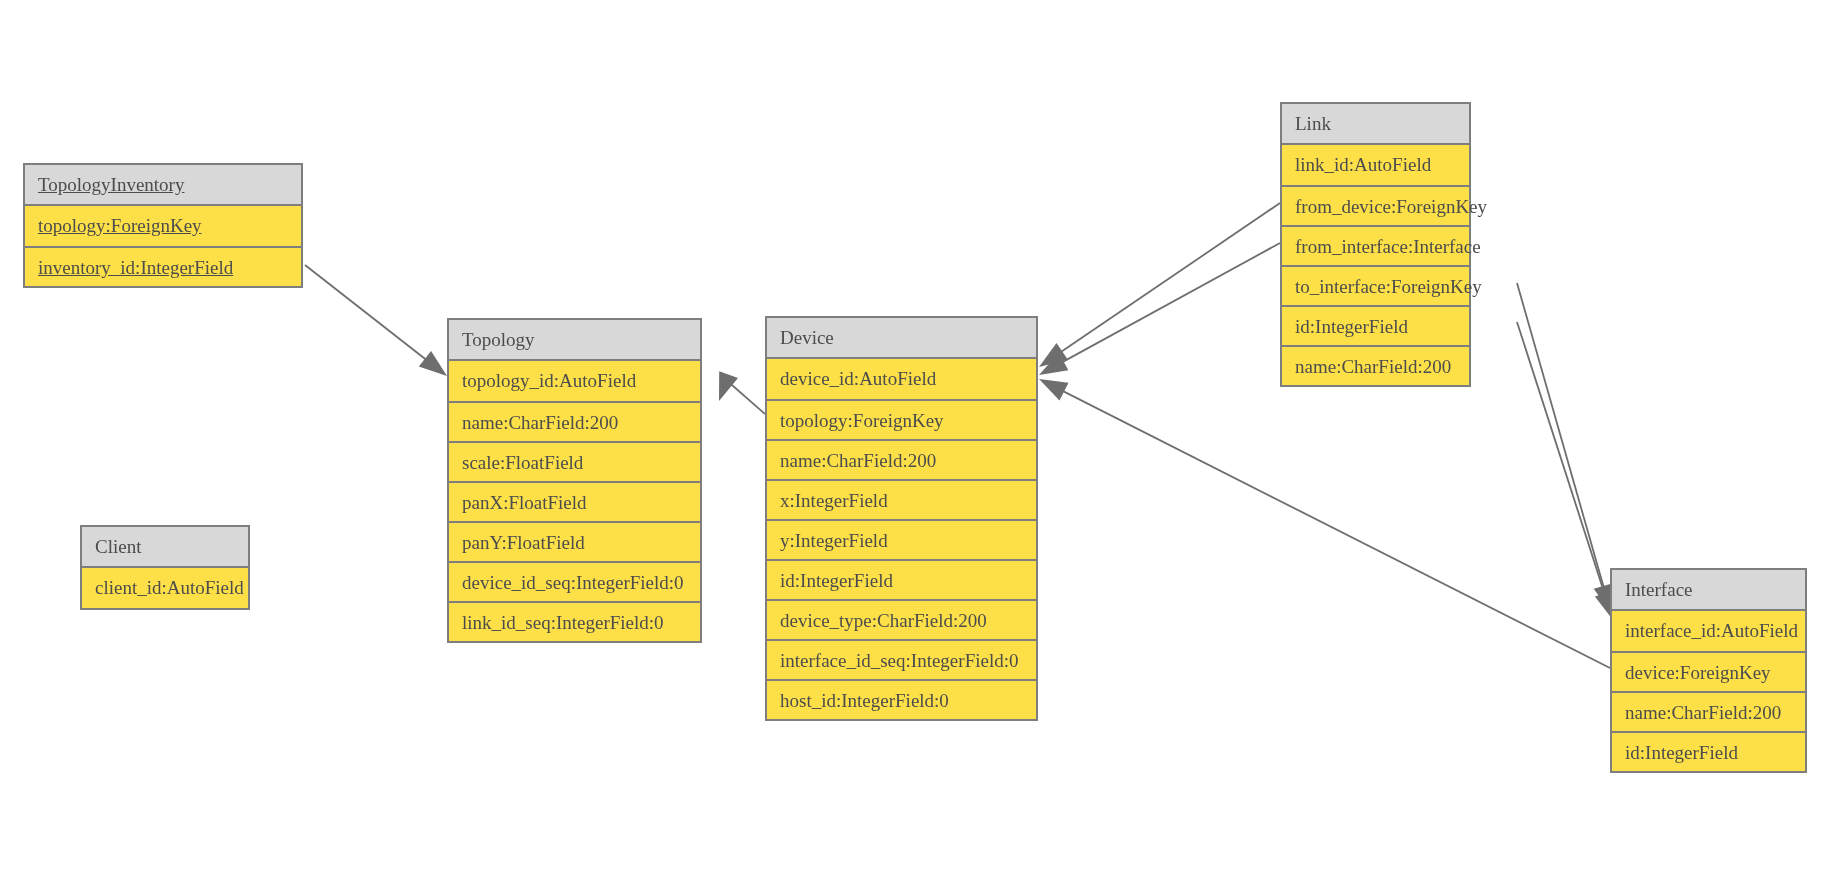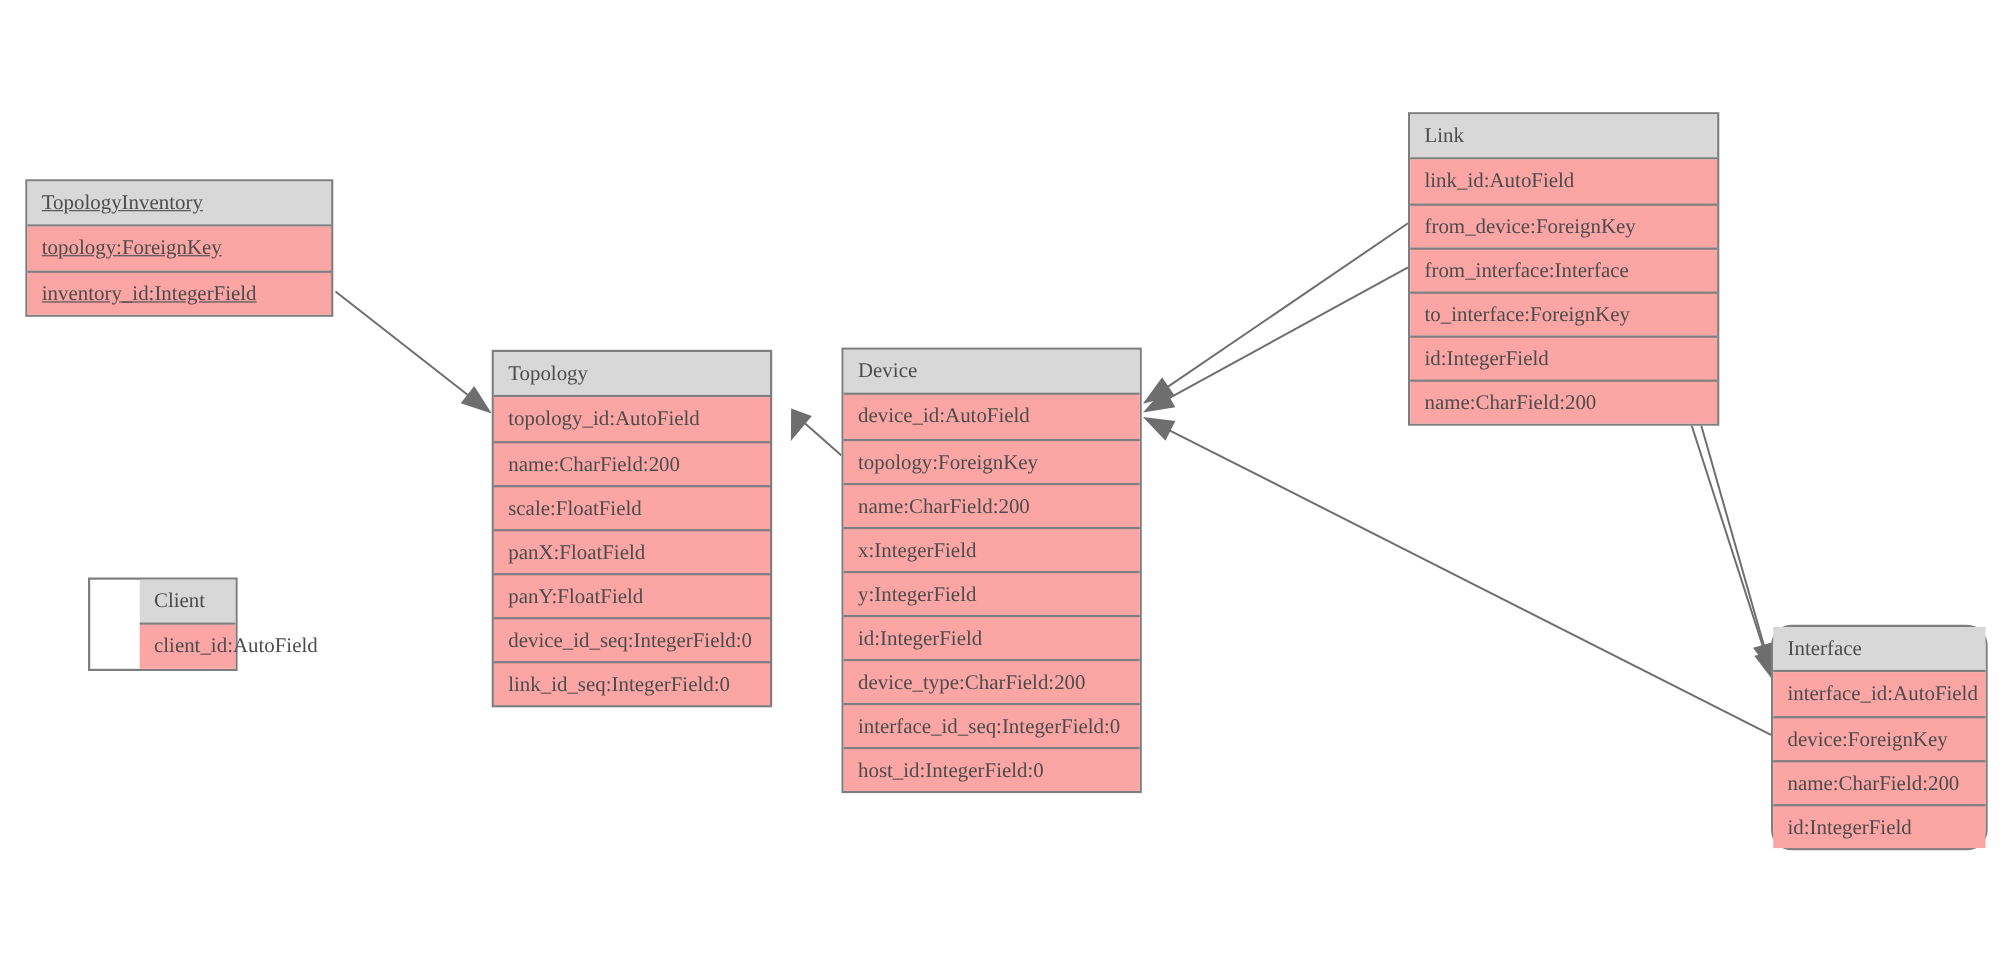--- a/index.html
+++ b/index.html
@@ -32,21 +32,21 @@
     box-sizing:border-box;
     height:41px;line-height:39px;
     padding-left:13px;
     background:var(--header);
     border-bottom:2px solid var(--border);
   }
   .trow{
     box-sizing:border-box;
     height:40px;line-height:40px;
     padding-left:13px;
-    background:#fca5a5;
+    background:#fde047;
   }
   .trow + .trow{border-top:2px solid var(--border);}
 </style>
 </head>
 <body>
 
 <div class="canvas">
   <svg class="edges" width="1824" height="874" viewBox="0 0 1824 874" xmlns="http://www.w3.org/2000/svg">
       <g>
         <line x1="305" y1="265" x2="429.7" y2="362.5" stroke="var(--line)" stroke-width="1.8"></line>
@@ -86,46 +86,46 @@
       <div class="etable" style="left: 447px; top: 318px; width: 255px;">
         <div class="thead">Topology</div>
         <div class="trow">topology_id:AutoField</div>
         <div class="trow">name:CharField:200</div>
         <div class="trow">scale:FloatField</div>
         <div class="trow">panX:FloatField</div>
         <div class="trow">panY:FloatField</div>
         <div class="trow">device_id_seq:IntegerField:0</div>
         <div class="trow">link_id_seq:IntegerField:0</div>
       </div>
-      <div class="etable" style="left: 80px; top: 525px; width: 136px; padding-left: 45px;">
+      <div class="etable" style="left: 80px; top: 525px; width: 170px;">
         <div class="thead">Client</div>
         <div class="trow">client_id:AutoField</div>
       </div>
       <div class="etable" style="left: 765px; top: 316px; width: 273px;">
         <div class="thead">Device</div>
         <div class="trow">device_id:AutoField</div>
         <div class="trow">topology:ForeignKey</div>
         <div class="trow">name:CharField:200</div>
         <div class="trow">x:IntegerField</div>
         <div class="trow">y:IntegerField</div>
         <div class="trow">id:IntegerField</div>
         <div class="trow">device_type:CharField:200</div>
         <div class="trow">interface_id_seq:IntegerField:0</div>
         <div class="trow">host_id:IntegerField:0</div>
       </div>
-      <div class="etable" style="left: 1280px; top: 102px; width: 283px;">
+      <div class="etable" style="left: 1280px; top: 102px; width: 191px;">
         <div class="thead">Link</div>
         <div class="trow">link_id:AutoField</div>
         <div class="trow">from_device:ForeignKey</div>
         <div class="trow">from_interface:Interface</div>
         <div class="trow">to_interface:ForeignKey</div>
         <div class="trow">id:IntegerField</div>
         <div class="trow">name:CharField:200</div>
       </div>
-      <div class="etable" style="left: 1610px; top: 568px; width: 197px; border-radius: 19px;">
+      <div class="etable" style="left: 1610px; top: 568px; width: 197px;">
         <div class="thead">Interface</div>
         <div class="trow">interface_id:AutoField</div>
         <div class="trow">device:ForeignKey</div>
         <div class="trow">name:CharField:200</div>
         <div class="trow">id:IntegerField</div>
       </div>
     </div>
 </div>
 
 </body></html>

